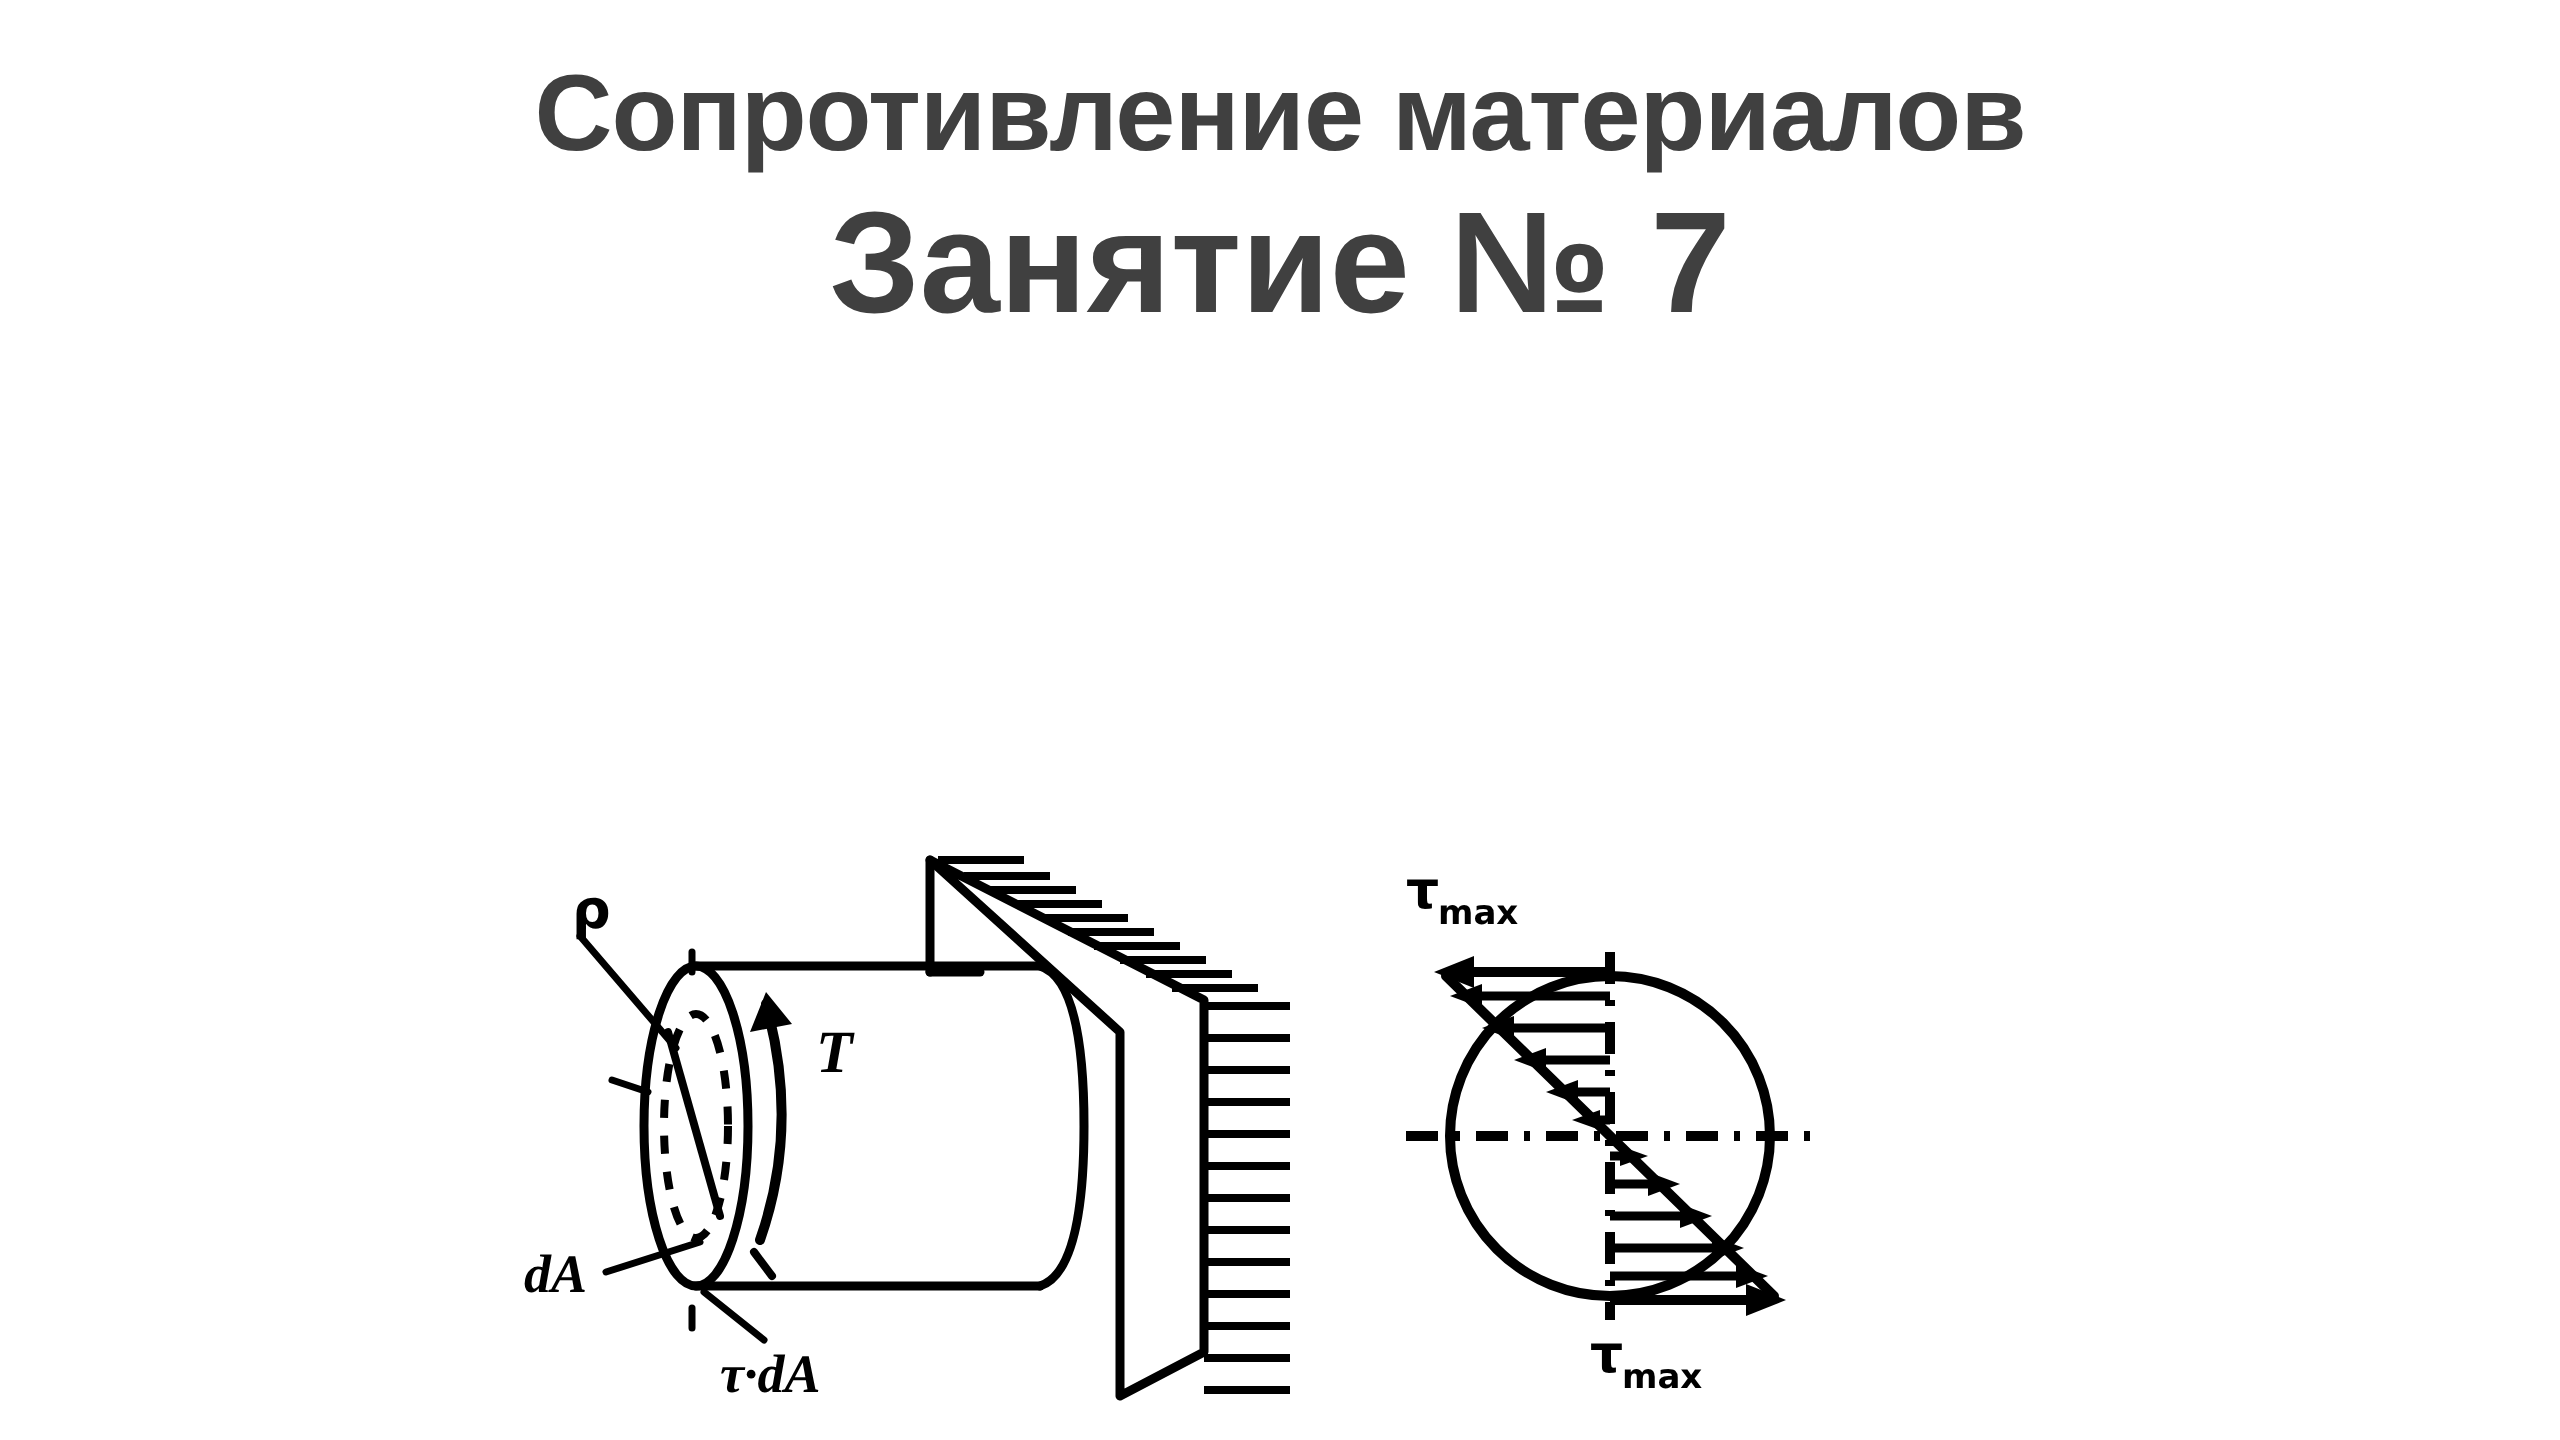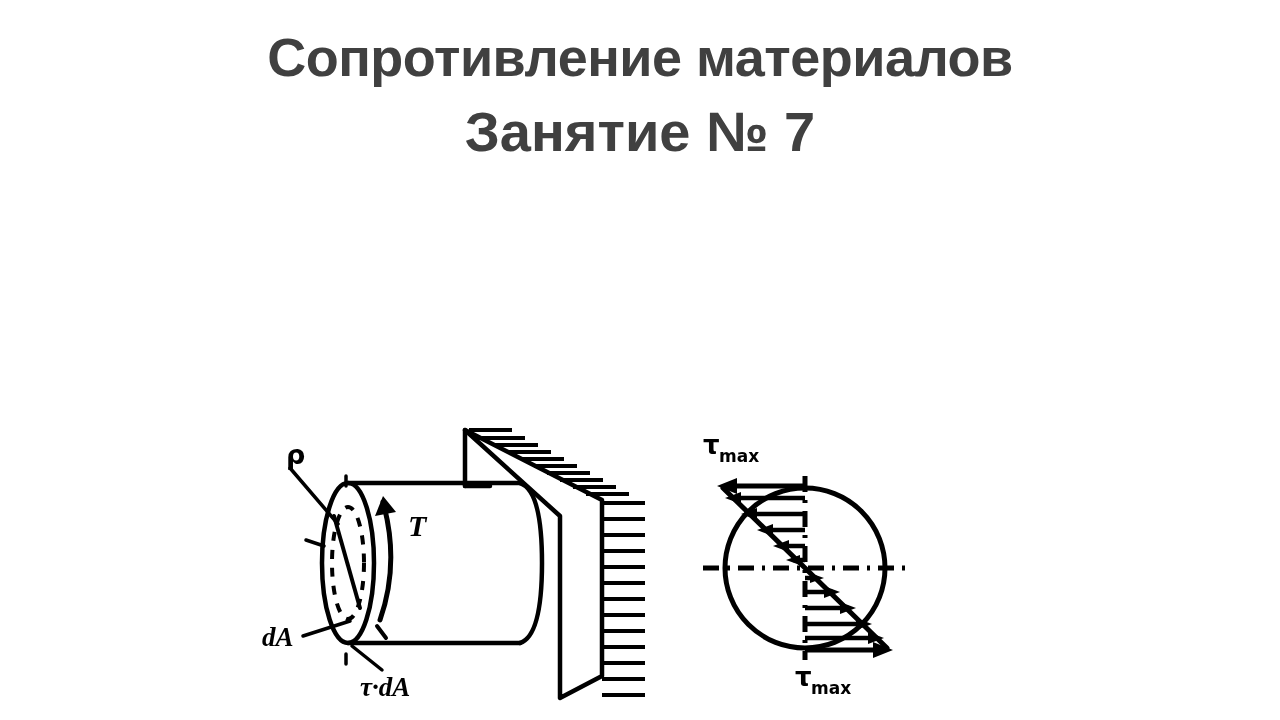--- a/index.html
+++ b/index.html
@@ -39,21 +39,21 @@
     font-family: "Liberation Sans", sans-serif;
     font-weight: bold;
     font-size: 25px;
     line-height: 30px;
     margin-top: 6px;
     white-space: nowrap;
   }
   .title-lesson {
     font-family: "Liberation Sans", sans-serif;
     font-weight: bold;
-    font-size: 56px;
+    font-size: 72px;
     line-height: 64px;
     margin-top: 14px;
     white-space: nowrap;
   }
   .title-topic {
     font-family: "Liberation Sans", sans-serif;
     font-weight: bold;
     font-size: 44px;
     line-height: 48px;
     margin-top: 4px;

